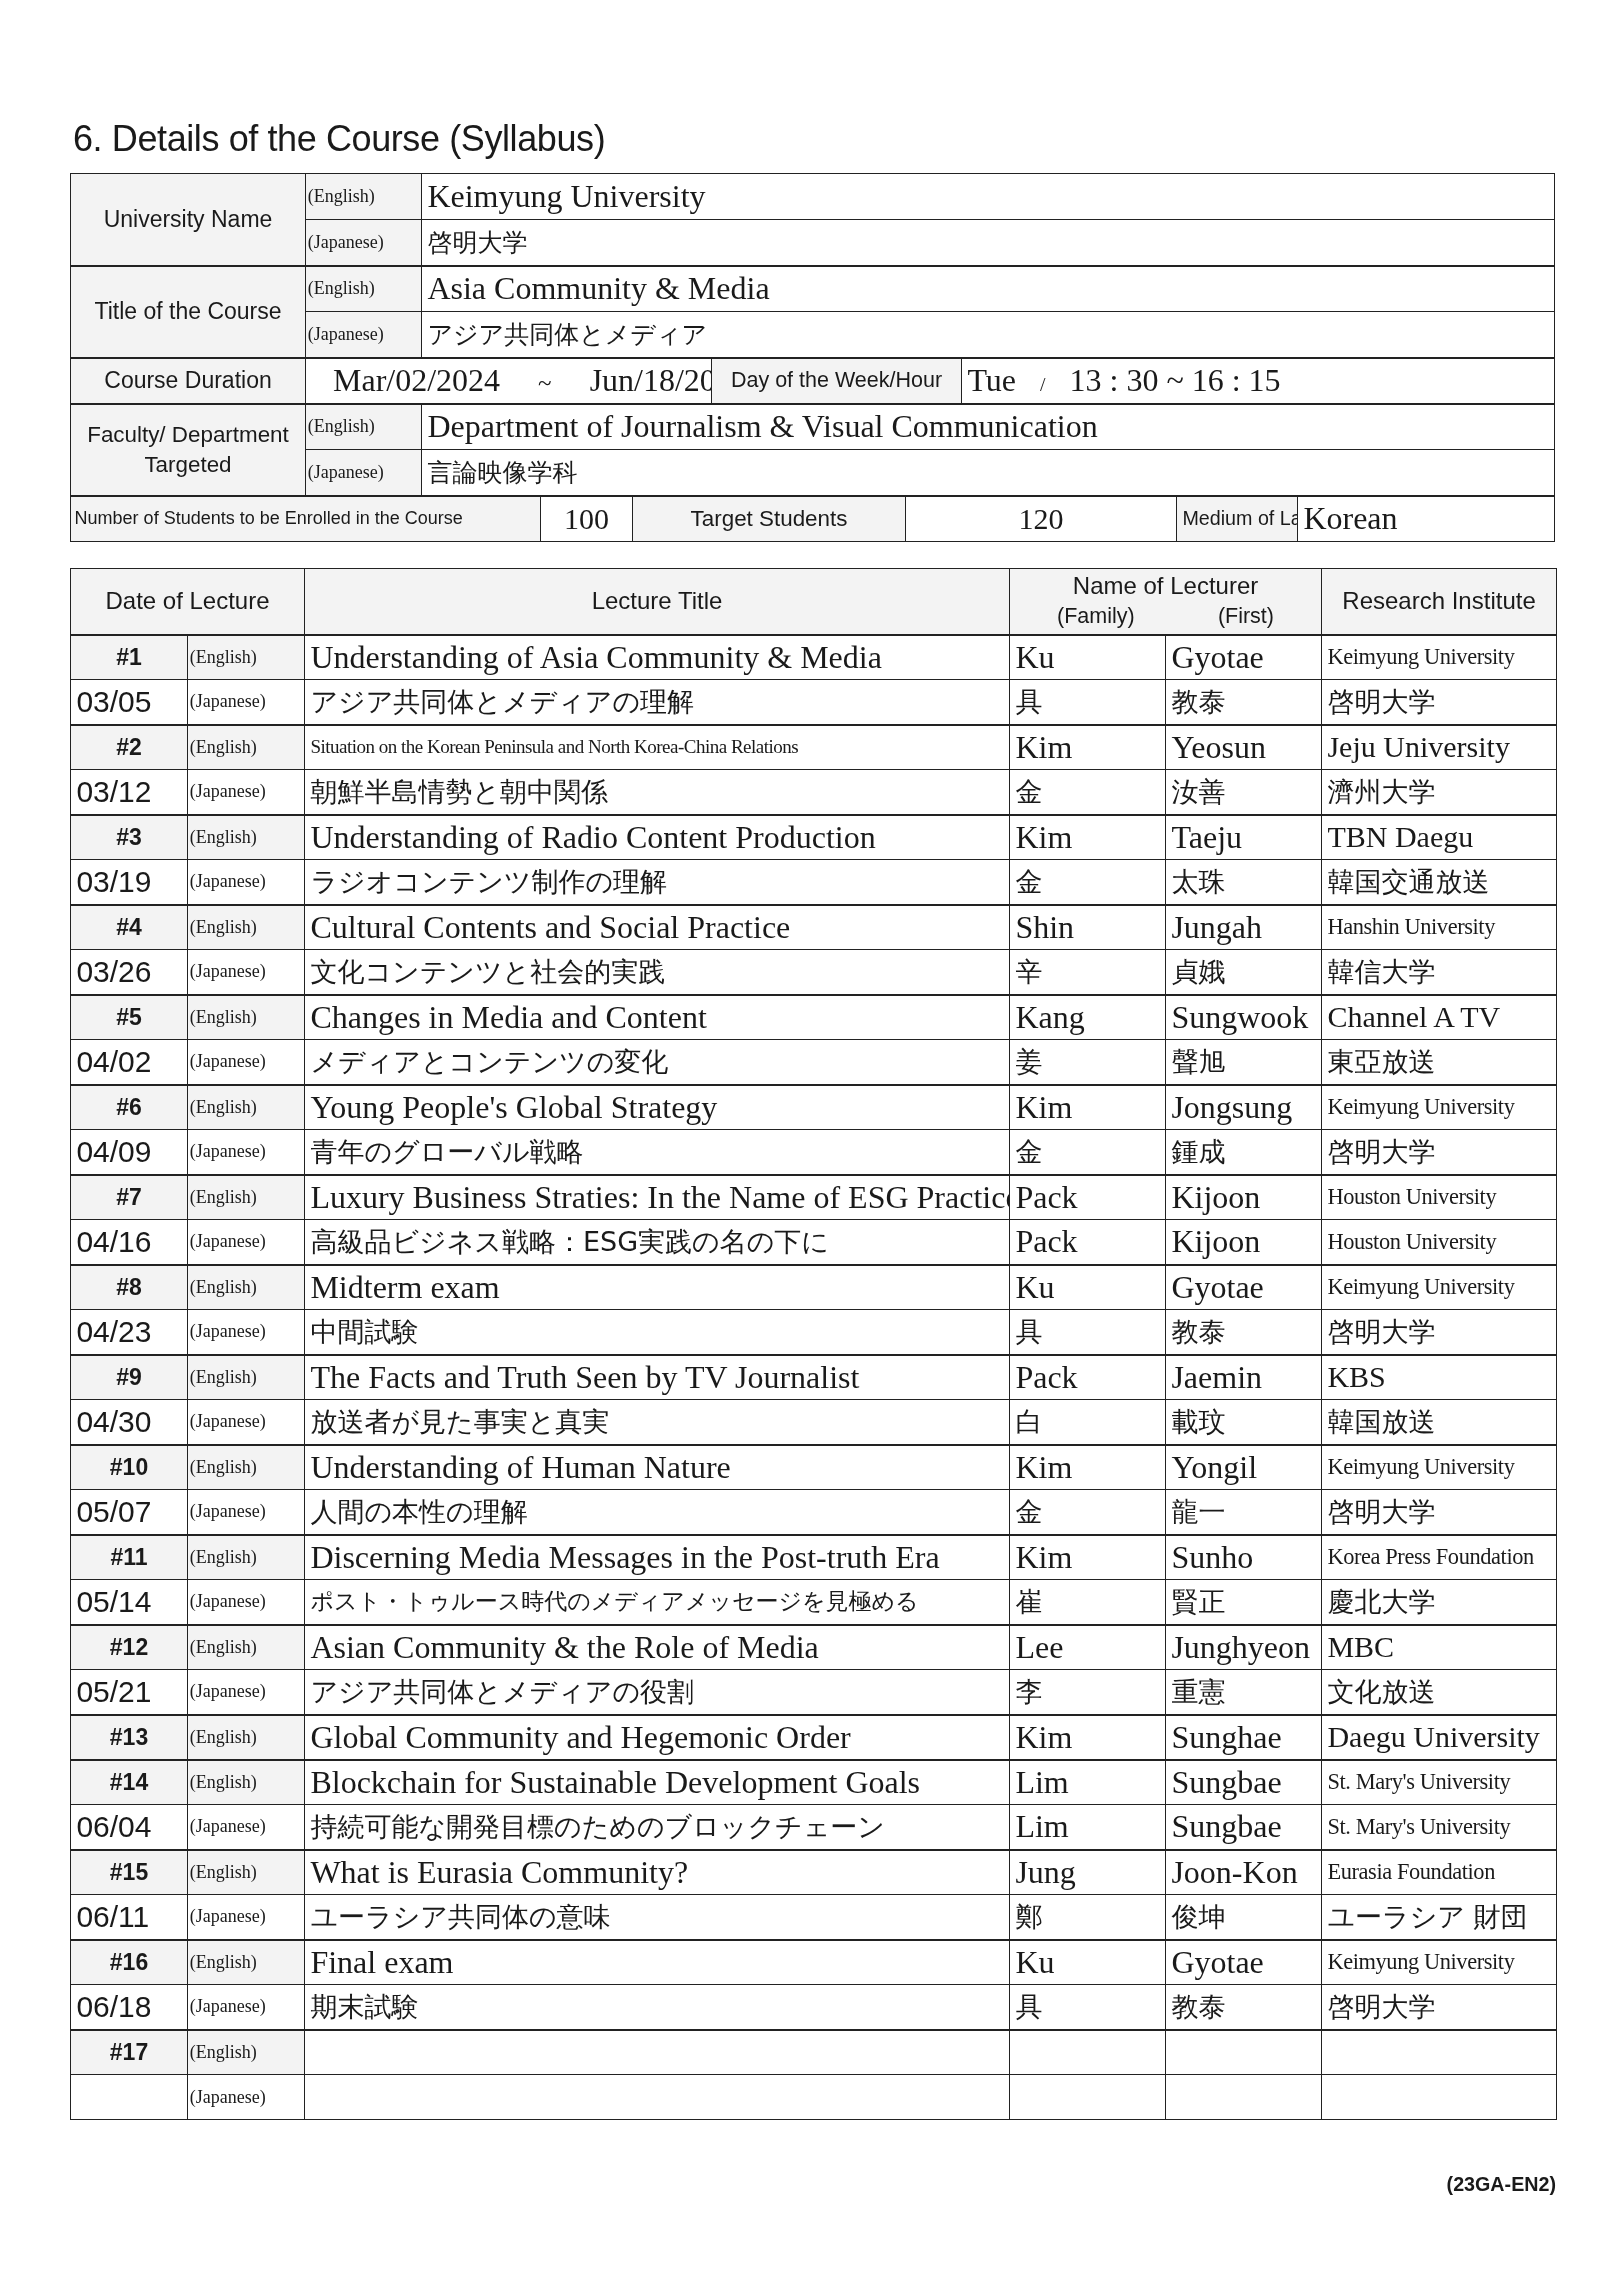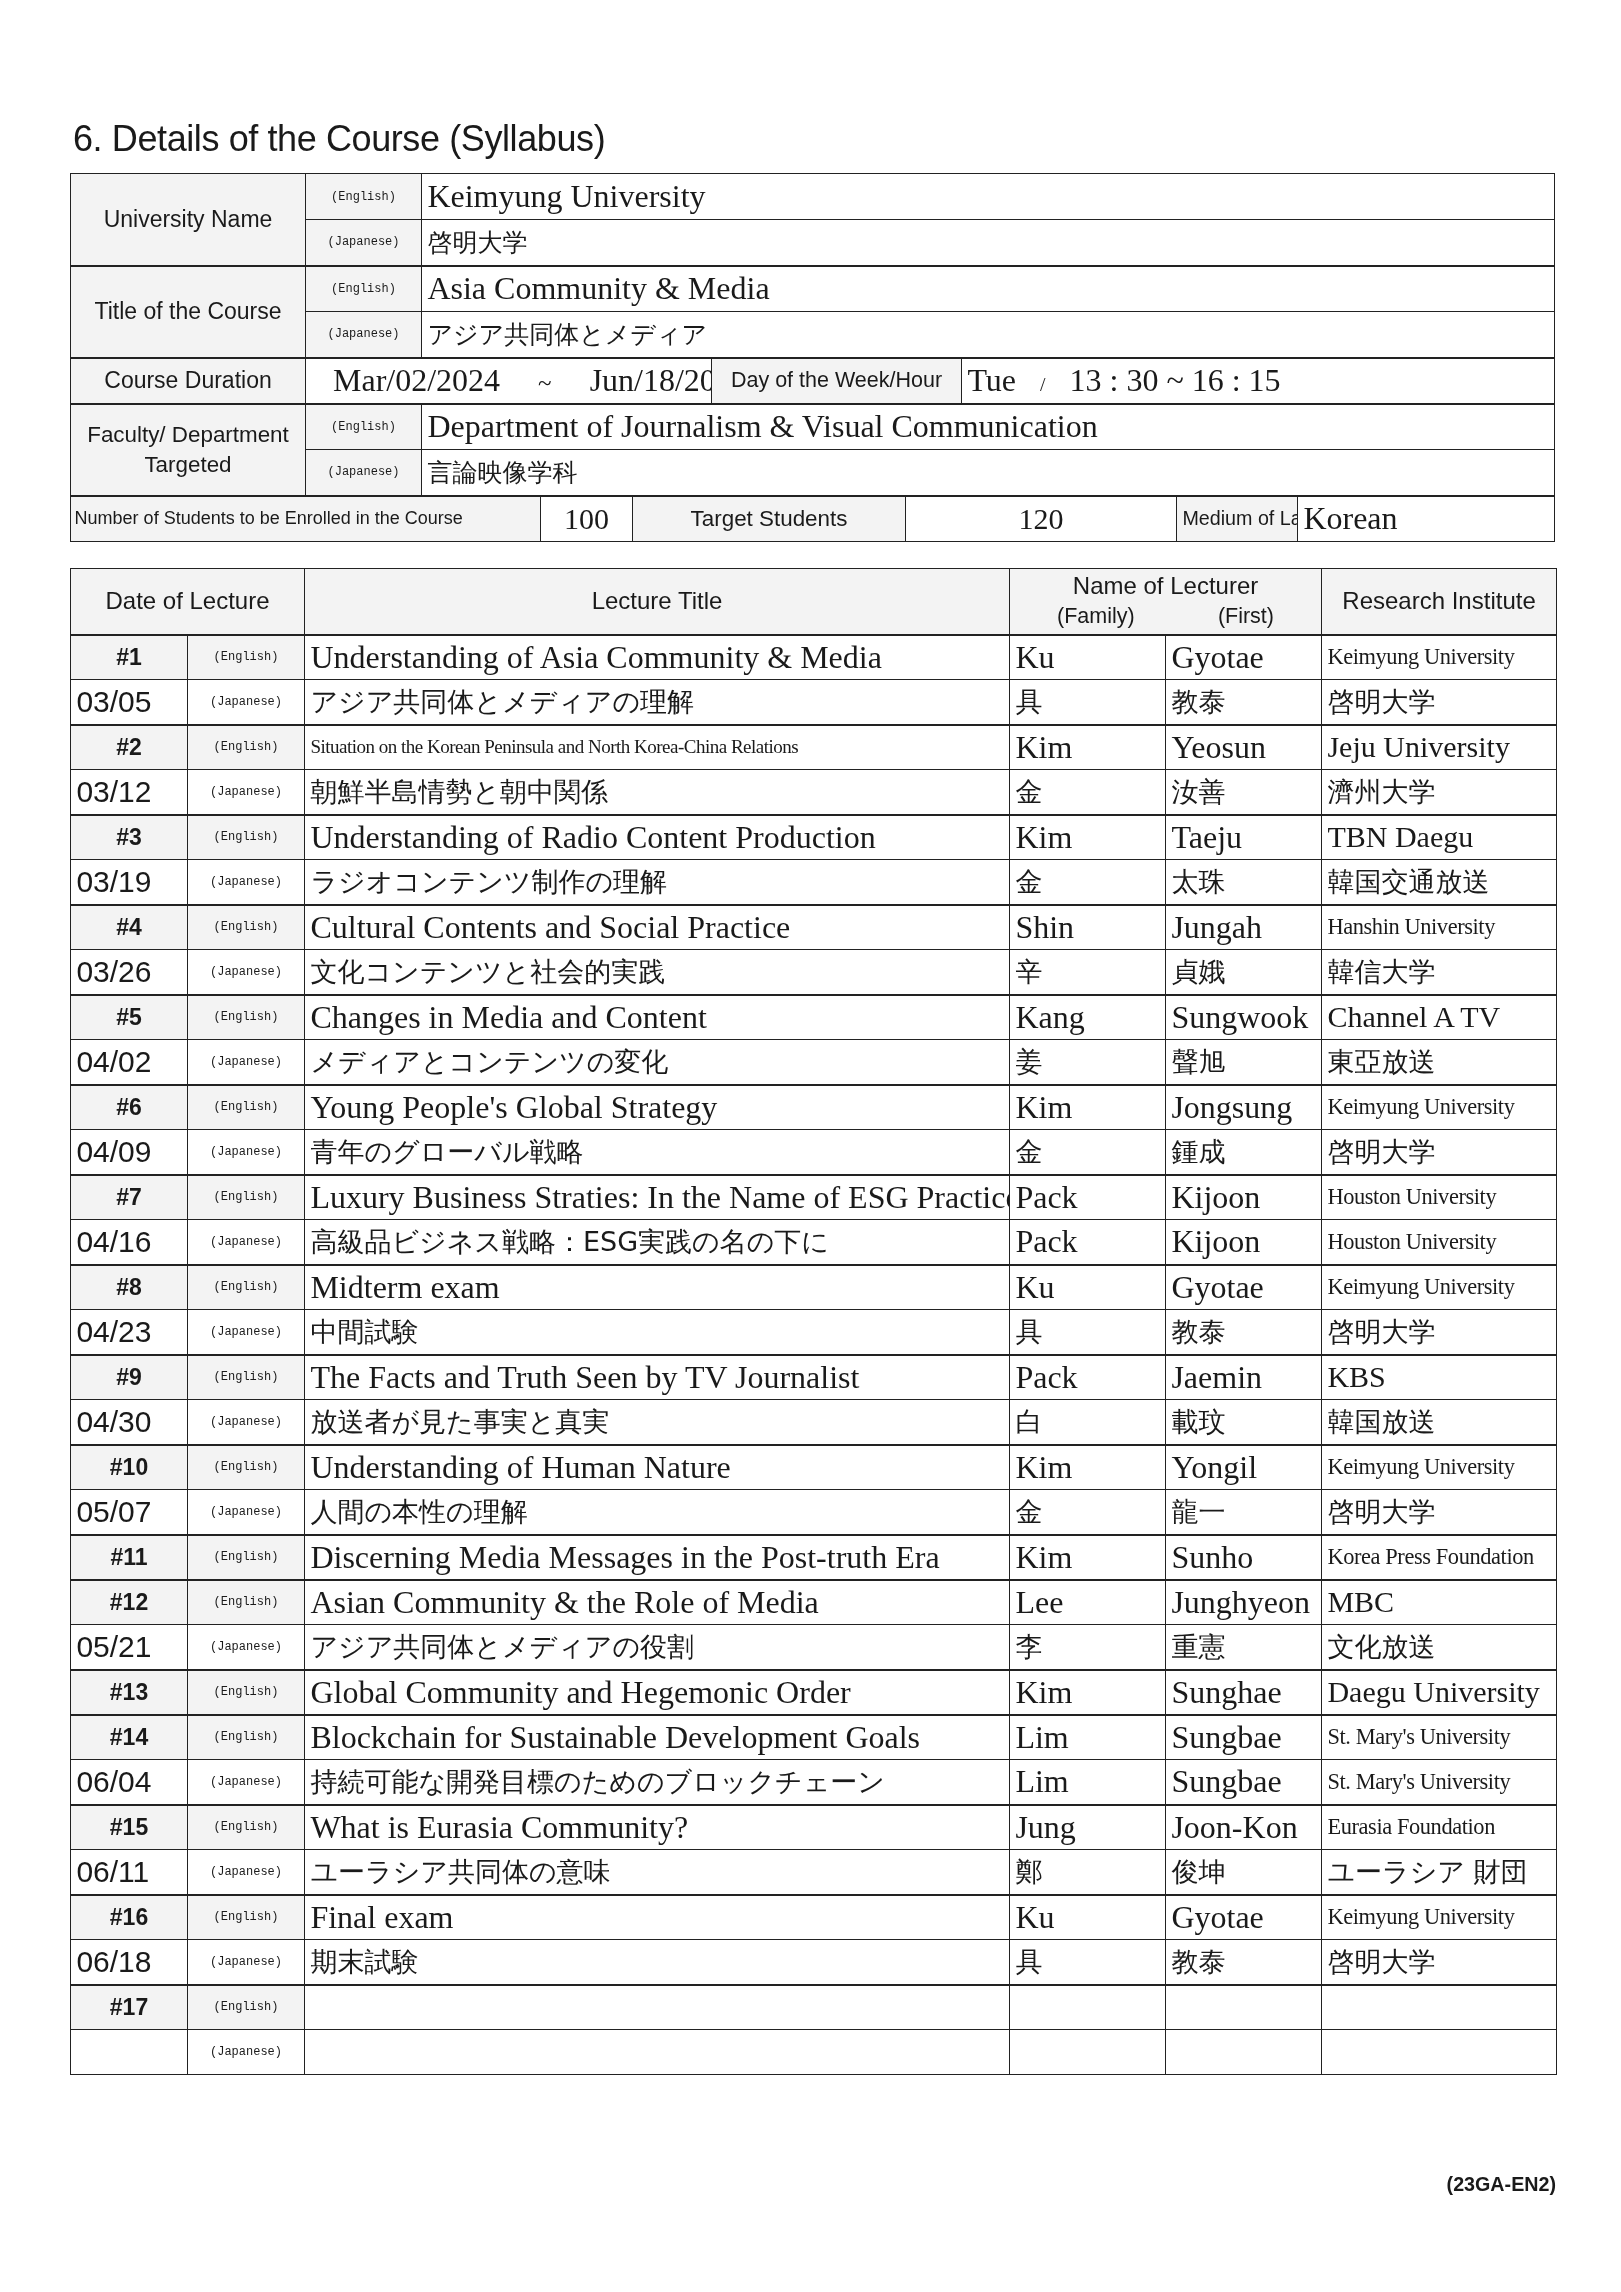--- a/index.html
+++ b/index.html
@@ -1,21 +1,21 @@
 <!DOCTYPE html>
 <html style="font-size:14.3px"><head>
 <meta charset="utf-8">
 <style>
   html, body { margin:0; padding:0; background:#ffffff; }
   body { width:1622px; height:2293px; position:relative; overflow:hidden; color:#1a1a1a; }
   #title { position:absolute; left:73px; top:118px; font-size:36px; font-family:"Liberation Sans", sans-serif; letter-spacing:-0.4px; }
   table { border-collapse:collapse; position:absolute; table-layout:fixed; }
   td { border:1.3px solid #222; padding:0 5.4px; overflow:hidden; white-space:nowrap; height:44px; box-sizing:border-box; }
   .lbl { background:#f3f3f3; font-family:"Liberation Sans", sans-serif; font-size:23px; text-align:center; }
-  .lang { background:#f3f3f3; font-family:Liberation Mono, monospace; font-size:12px; text-align:center; padding:0 1.8px; }
+  .lang { background:#f3f3f3; font-family:Liberation Serif, serif; font-size:18px; text-align:left; padding:0 1.8px; }
   .val { font-family:"Liberation Serif", serif; font-size:32px; }
   .val-md { font-family:"Liberation Serif", serif; font-size:25px; }
   .center { text-align:center; }
   #info { left:70px; top:173px; width:1485px; }
   #info tr.row { height:46px; }
   #info .thick-top td { border-top:2.7px solid #222; }
   #lectures { left:70px; top:568px; width:1486px; }
   #lectures .hdr td { height:66px; background:#f3f3f3; font-family:"Liberation Sans", sans-serif; font-size:24px; text-align:center; }
   #lectures td { height:45px; }
   #lectures tr.en td { border-top:2.7px solid #222; }
@@ -292,20 +292,28 @@
         <td class="instjp">啓明大学</td>
       </tr>
       <tr class="en">
         <td class="num">#11</td>
         <td class="lang">(English)</td>
         <td class="ltitle">Discerning Media Messages in the Post-truth Era</td>
         <td class="name">Kim</td>
         <td class="name">Sunho</td>
         <td class="inst-sm">Korea Press Foundation</td>
       </tr>
+      <tr class="jp">
+        <td class="date">05/14</td>
+        <td class="lang" style="background:#fff">(Japanese)</td>
+        <td class="ljp" style="font-size: 23px;">ポスト・トゥルース時代のメディアメッセージを見極める</td>
+        <td class="namejp">崔</td>
+        <td class="namejp">賢正</td>
+        <td class="instjp">慶北大学</td>
+      </tr>
       <tr class="en">
         <td class="num">#12</td>
         <td class="lang">(English)</td>
         <td class="ltitle">Asian Community &amp; the Role of Media</td>
         <td class="name">Lee</td>
         <td class="name">Junghyeon</td>
         <td class="inst">MBC</td>
       </tr>
       <tr class="jp">
         <td class="date">05/21</td>

